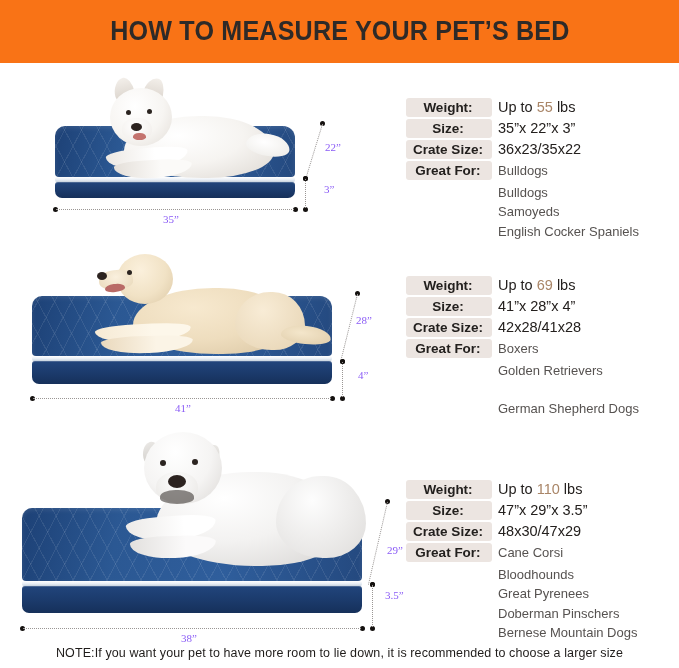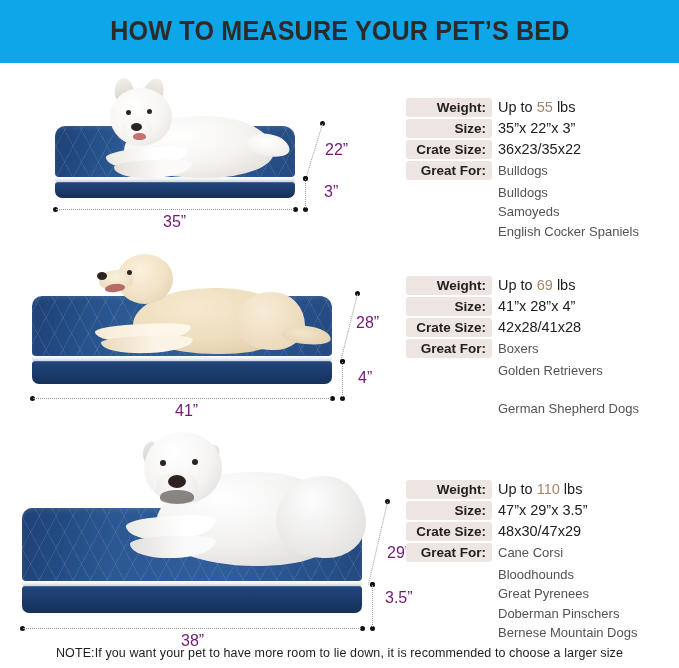--- a/index.html
+++ b/index.html
@@ -14,21 +14,21 @@
     overflow: hidden;
     position: relative;
   }
 
   
   #header-band {
     position: absolute;
     left: 0; top: 0;
     width: 679px;
     height: 63px;
-    background: #0ea5e9;
+    background: #f97316;
     display: flex;
     align-items: center;
     justify-content: center;
   }
   #header-title {
     font-family: "Liberation Sans Narrow", "Liberation Sans", sans-serif;
     font-weight: bold;
     font-size: 27px;
     letter-spacing: 0.2px;
     color: #2e2a28;
@@ -142,43 +142,43 @@
     border-left: 1px dotted #9a9694;
   }
   .dim-line-d {
     position: absolute;
     height: 0;
     border-top: 1px dotted #9a9694;
     transform-origin: 0 0;
   }
   .dim-label {
     position: absolute;
-    font-size: 16px;
-    color: #701a75;
+    font-size: 11px;
+    color: #8b5cf6;
     white-space: nowrap;
-    font-family: Liberation Sans, sans-serif;
+    font-family: Liberation Serif, serif;
   }
 
   
   .spec {
     position: absolute;
     left: 406px;
     top: 28px;
     width: 270px;
   }
   .spec-line {
     display: flex;
     align-items: baseline;
     margin-bottom: 2px;
   }
   .spec-label {
     flex: 0 0 86px;
     background: #ece5e1;
     border-radius: 3px;
-    text-align: right;
+    text-align: center;
     padding: 2px 6px 2px 4px;
     box-sizing: border-box;
     font-size: 13.5px;
     font-weight: bold;
     color: #23201e;
     margin-right: 6px;
   }
   .spec-label.blank {
     background: transparent;
   }

